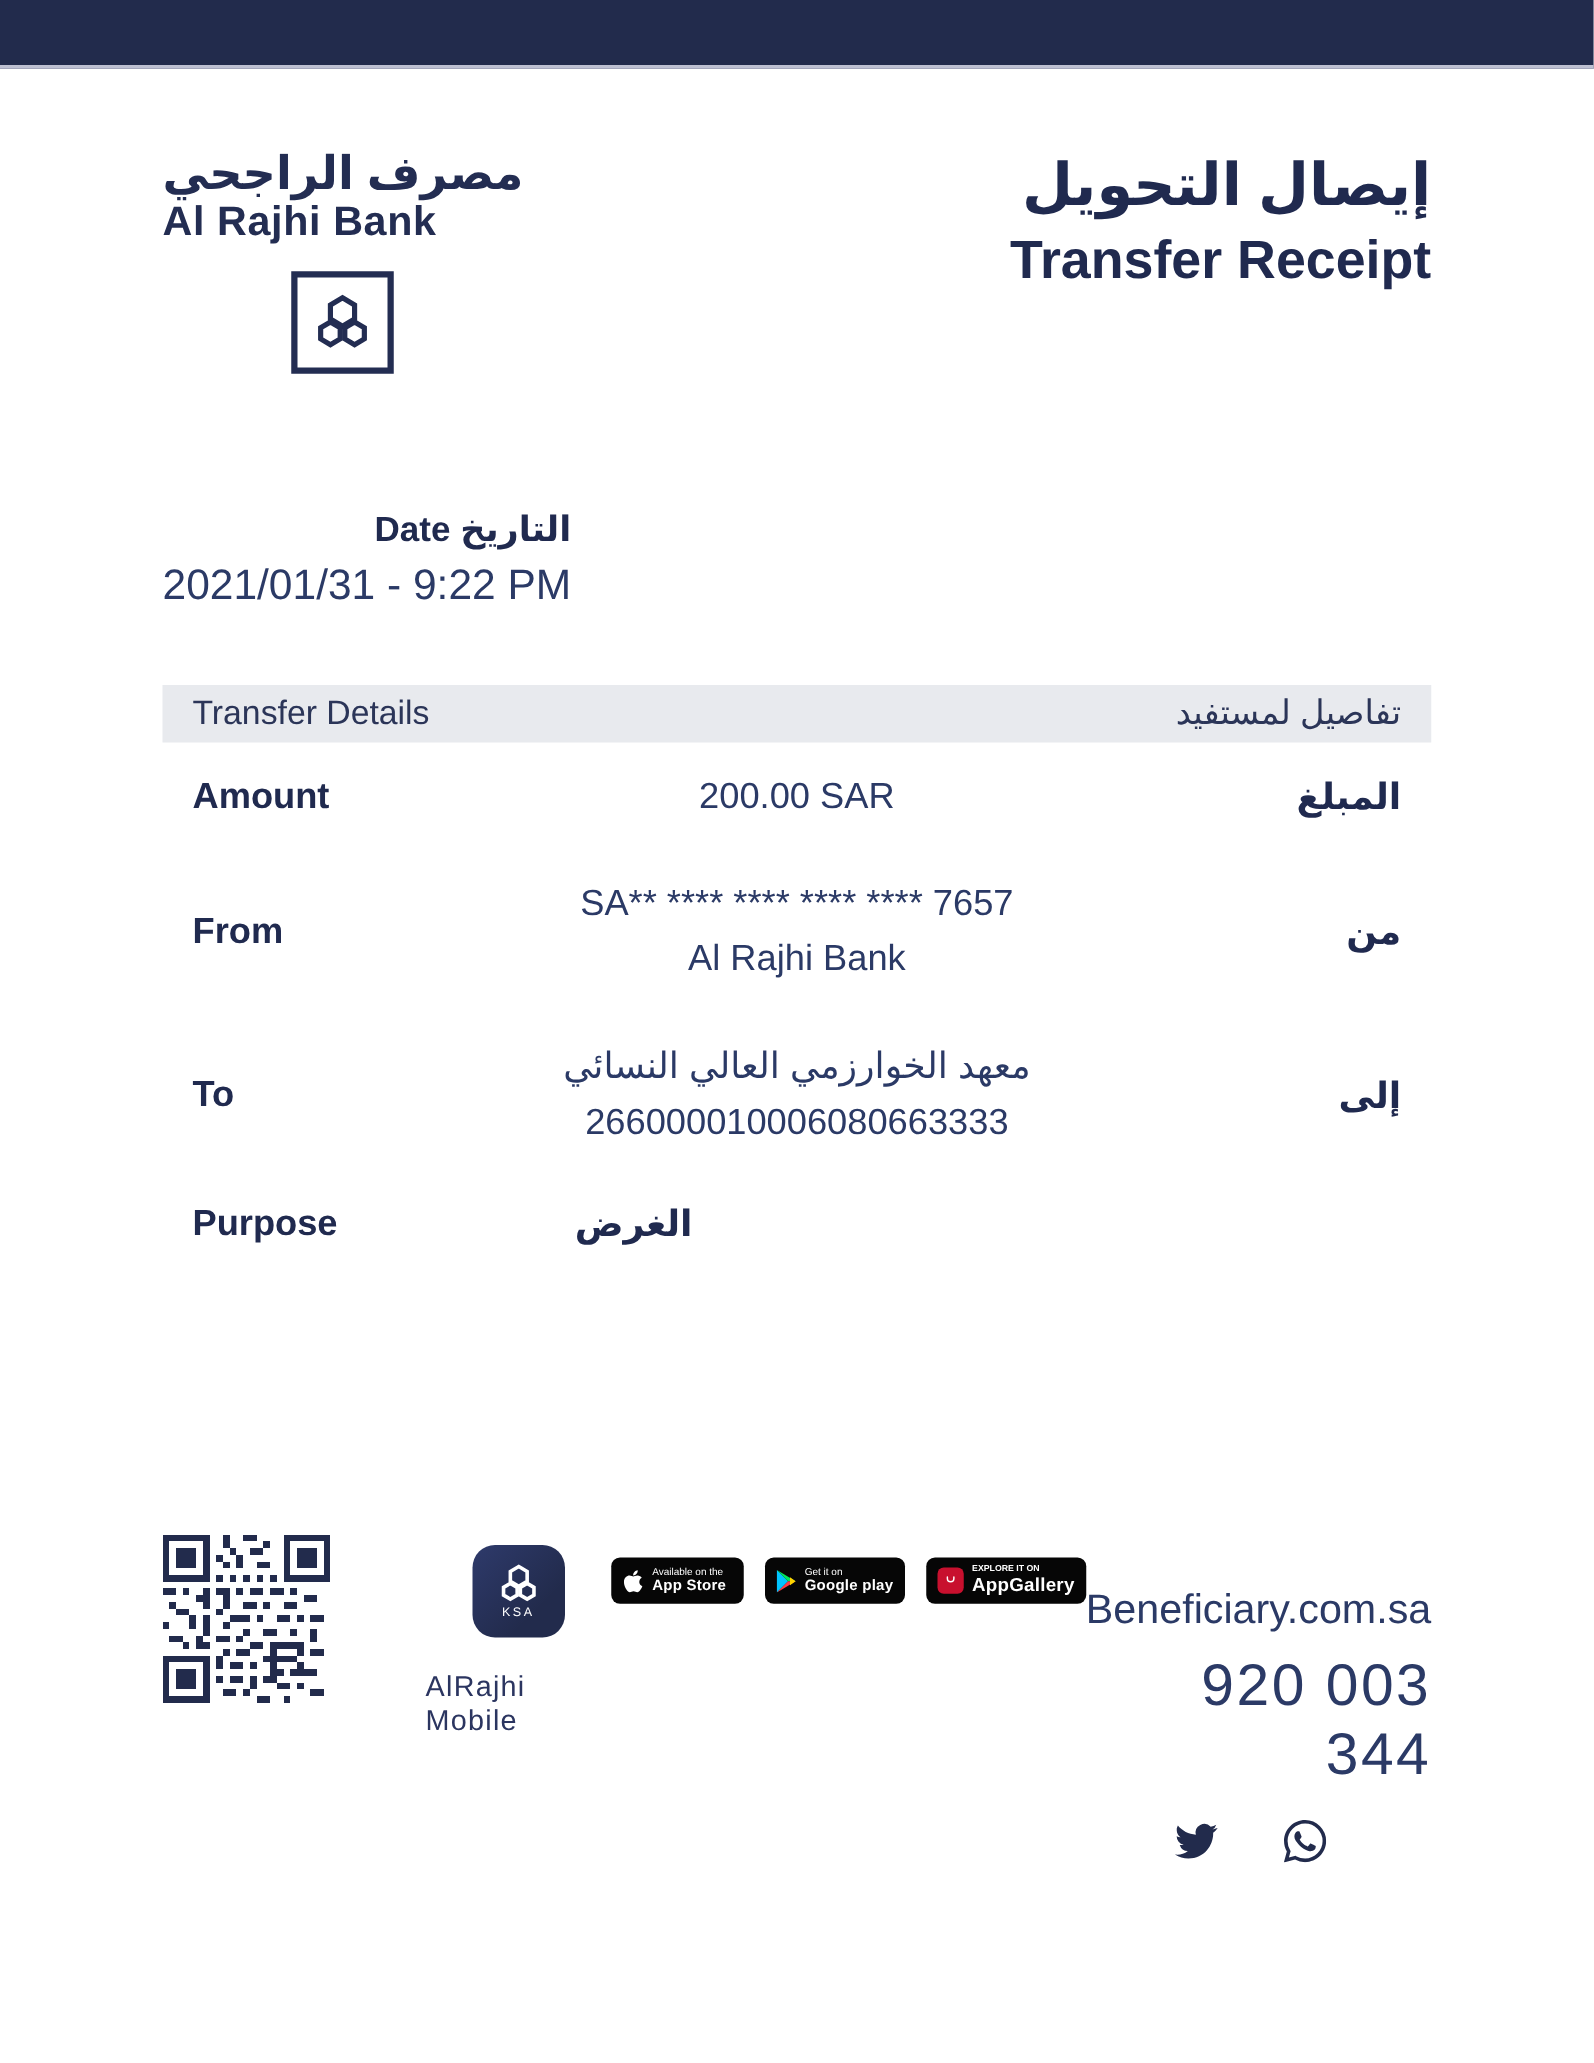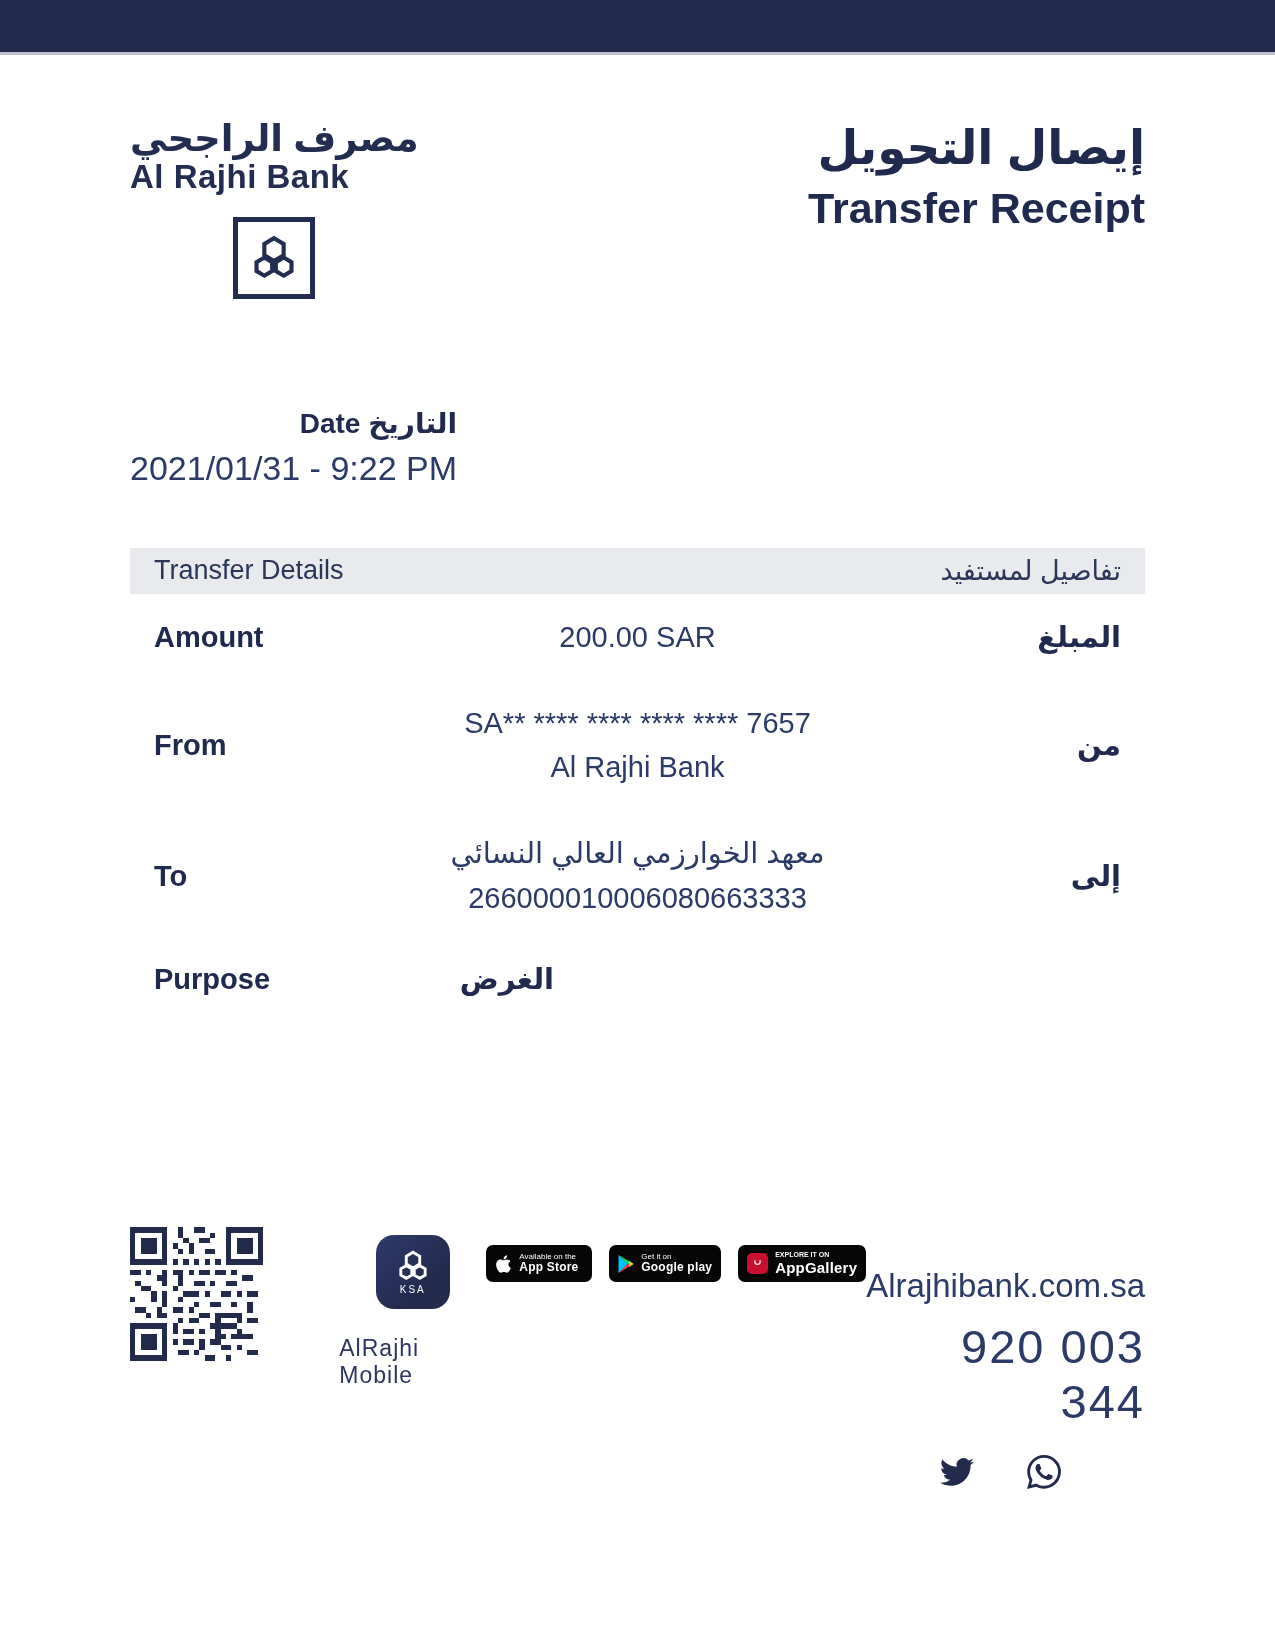--- a/index.html
+++ b/index.html
@@ -205,21 +205,21 @@
           </span>
           <span class="txt">
             <span class="l1">EXPLORE IT ON</span>
             <span class="l2">AppGallery</span>
           </span>
         </div>
       </div>
     </div>
 
     <div class="footer-right">
-      <div class="website">Alrajhibank.com.sa</div>
+      <div class="website">Beneficiary.com.sa</div>
       <div class="phone">920 003 344</div>
       <div class="social-row">
         <svg width="40" height="34" viewBox="0 0 24 24" fill="#222b4c">
             <path d="M23.953 4.57a10 10 0 01-2.825.775 4.958 4.958 0 002.163-2.723c-.951.555-2.005.959-3.127 1.184a4.92 4.92 0 00-8.384 4.482C7.69 8.095 4.067 6.13 1.64 3.162a4.822 4.822 0 00-.666 2.475c0 1.71.87 3.213 2.188 4.096a4.904 4.904 0 01-2.228-.616v.06a4.923 4.923 0 003.946 4.827 4.996 4.996 0 01-2.212.085 4.936 4.936 0 004.604 3.417 9.867 9.867 0 01-6.102 2.105c-.39 0-.779-.023-1.17-.067a13.995 13.995 0 007.557 2.209c9.053 0 13.998-7.496 13.998-13.985 0-.21 0-.42-.015-.63A9.935 9.935 0 0024 4.59z"></path>
           </svg>
         <svg width="34" height="34" viewBox="0 0 24 24" fill="#222b4c">
             <path d="M17.472 14.382c-.297-.149-1.758-.867-2.03-.967-.273-.099-.471-.148-.67.15-.197.297-.767.966-.94 1.164-.173.199-.347.223-.644.075-.297-.15-1.255-.463-2.39-1.475-.883-.788-1.48-1.761-1.653-2.059-.173-.297-.018-.458.13-.606.134-.133.298-.347.446-.52.149-.174.198-.298.298-.497.099-.198.05-.371-.025-.52-.075-.149-.669-1.612-.916-2.207-.242-.579-.487-.5-.669-.51-.173-.008-.371-.01-.57-.01-.198 0-.52.074-.792.372-.272.297-1.04 1.016-1.04 2.479 0 1.462 1.065 2.875 1.213 3.074.149.198 2.096 3.2 5.077 4.487.709.306 1.262.489 1.694.625.712.227 1.36.195 1.871.118.571-.085 1.758-.719 2.006-1.413.248-.694.248-1.289.173-1.413-.074-.124-.272-.198-.57-.347m-5.421 7.403h-.004a9.87 9.87 0 01-5.031-1.378l-.361-.214-3.741.982.998-3.648-.235-.374a9.86 9.86 0 01-1.51-5.26c.001-5.45 4.436-9.884 9.888-9.884 2.64 0 5.122 1.03 6.988 2.898a9.825 9.825 0 012.893 6.994c-.003 5.45-4.437 9.884-9.885 9.884m8.413-18.297A11.815 11.815 0 0012.05 0C5.495 0 .16 5.335.157 11.892c0 2.096.547 4.142 1.588 5.945L.057 24l6.305-1.654a11.882 11.882 0 005.683 1.448h.005c6.554 0 11.89-5.335 11.893-11.893a11.821 11.821 0 00-3.48-8.413z"></path>
           </svg>
       </div>
     </div>

